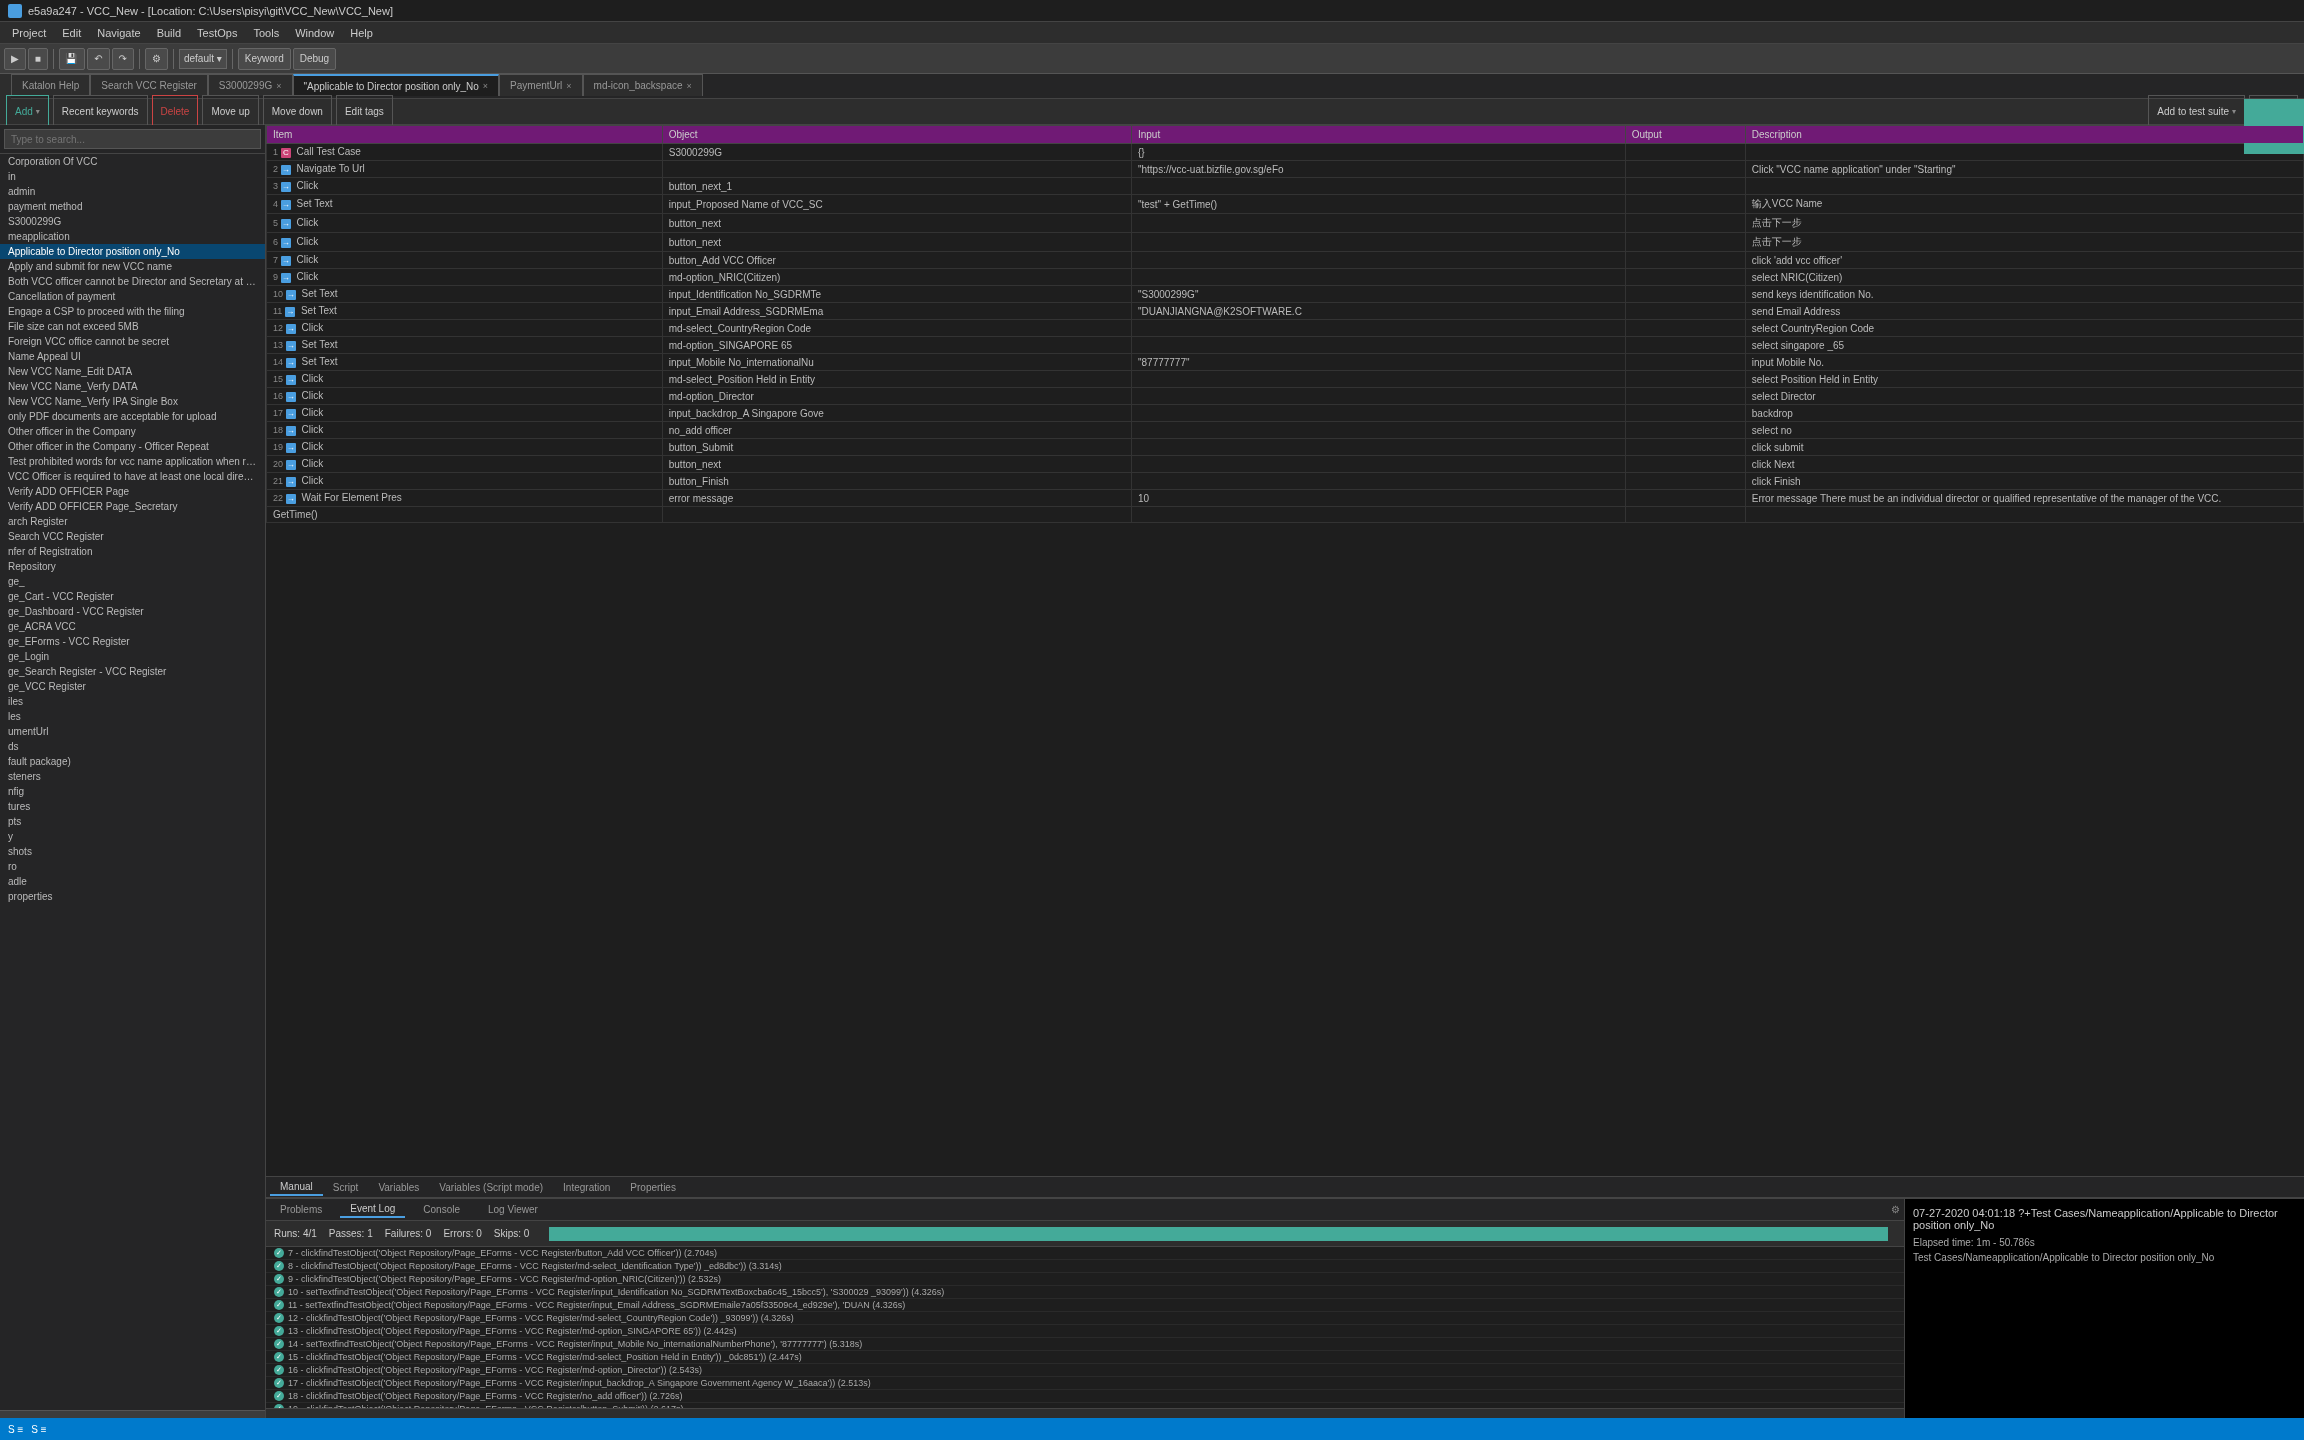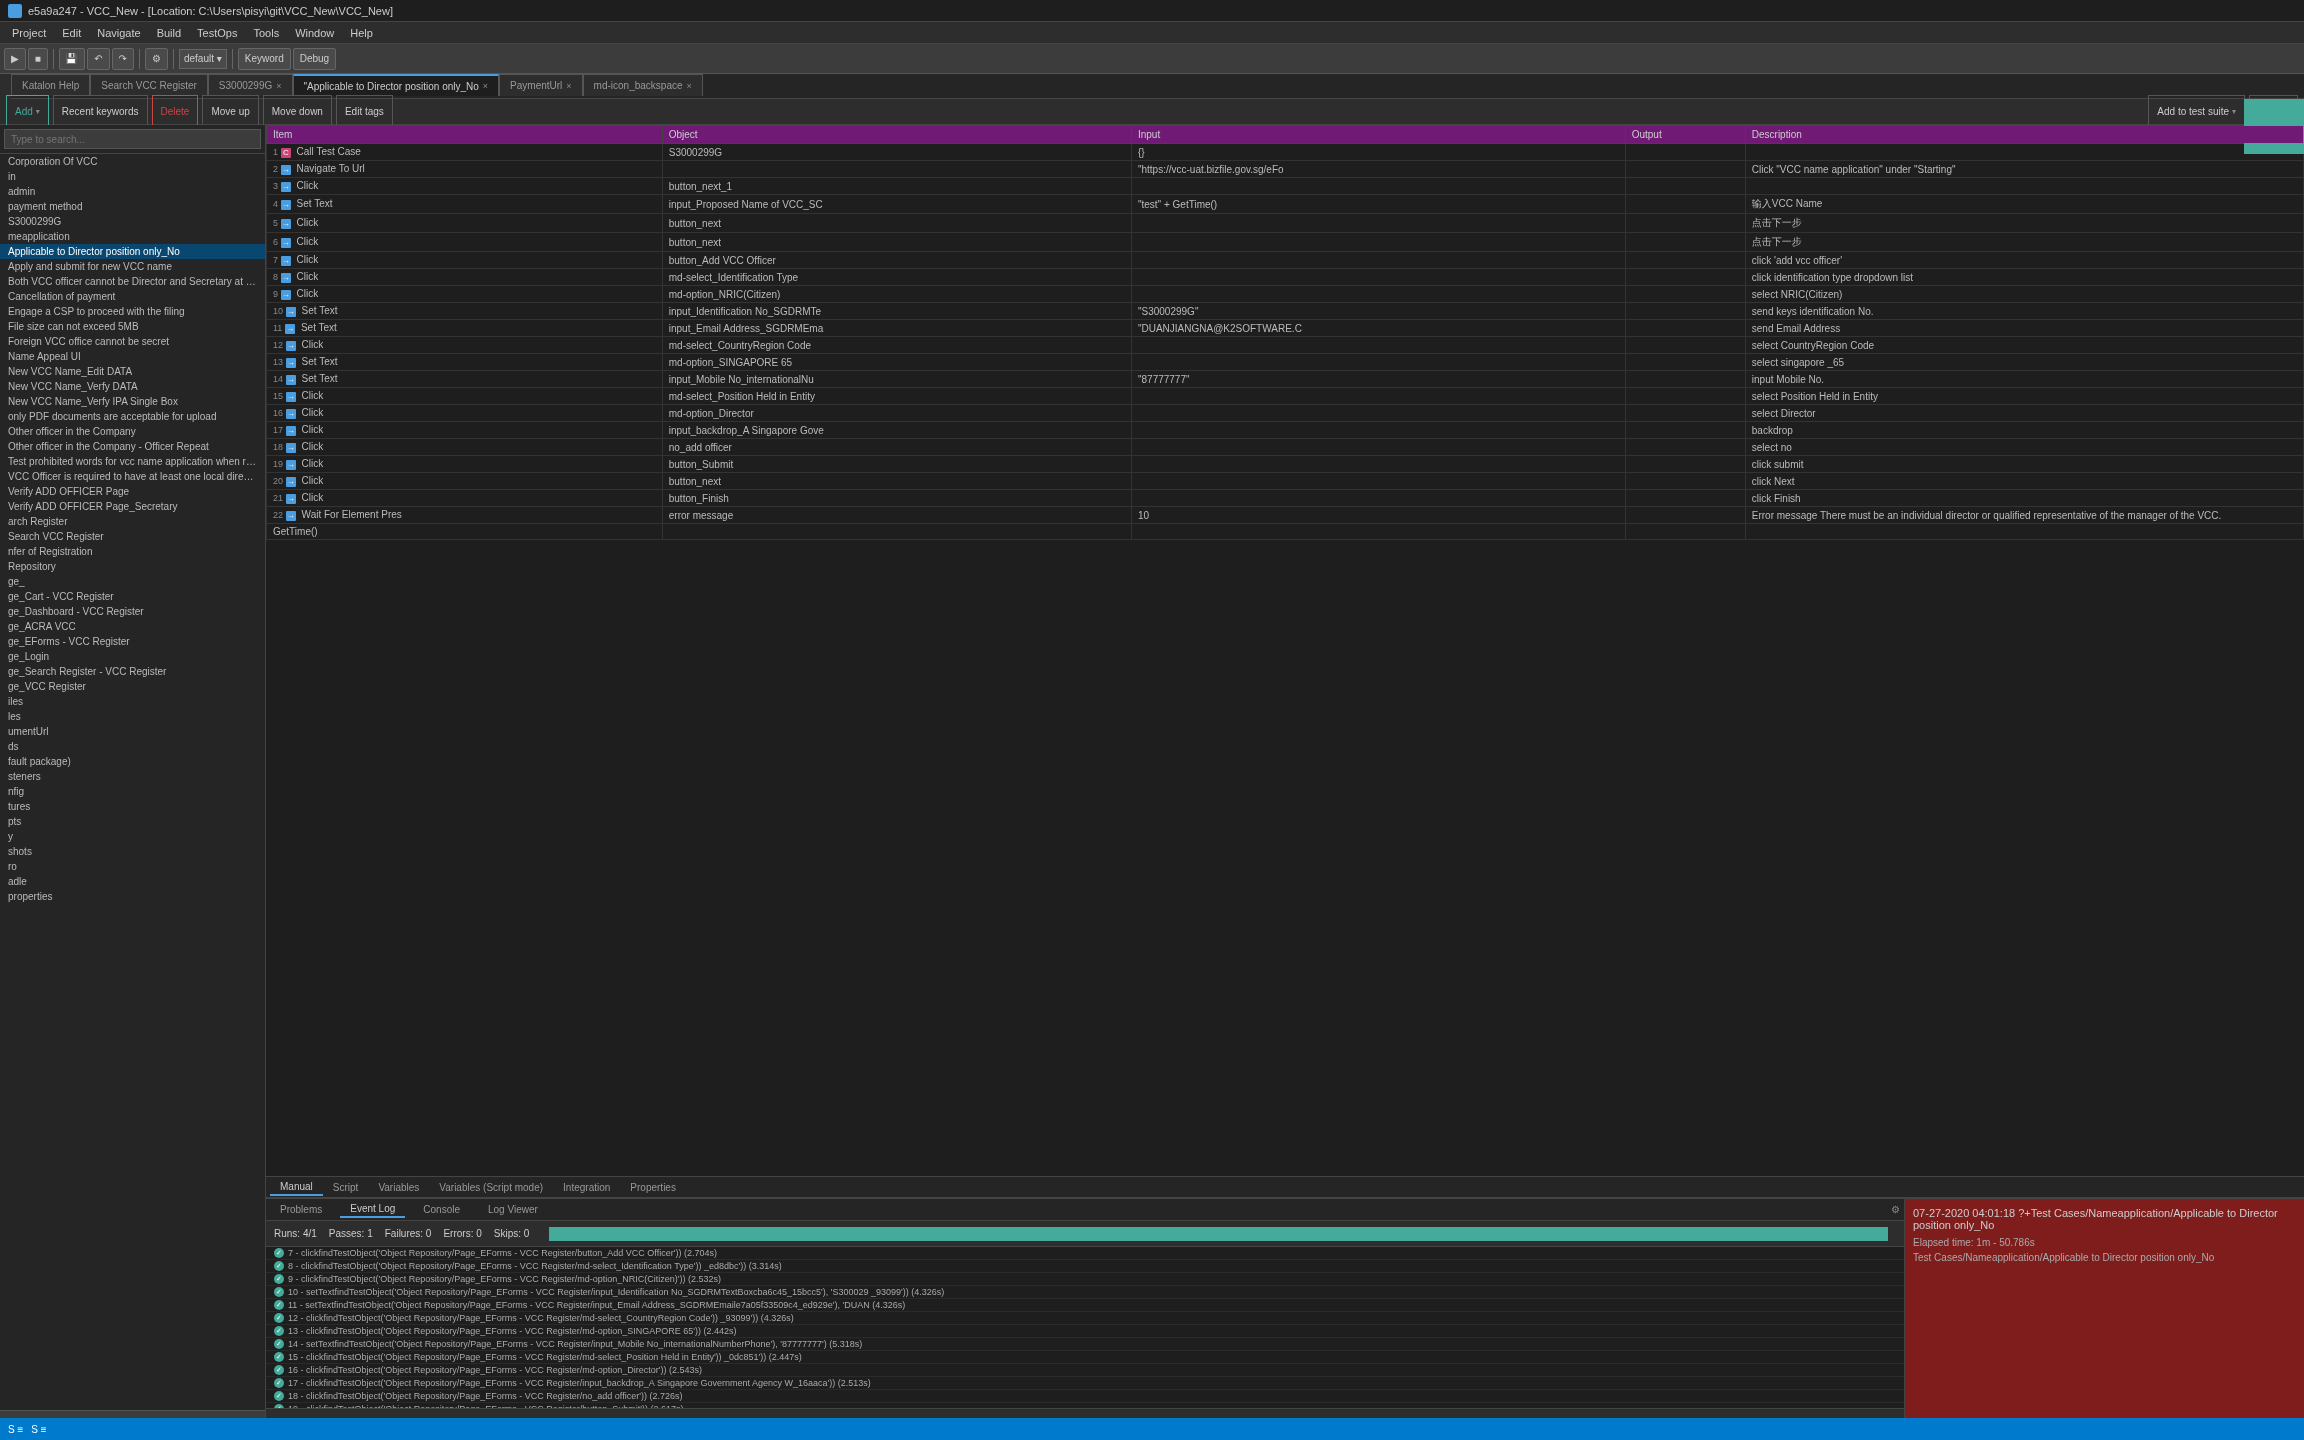--- a/index.html
+++ b/index.html
@@ -329,21 +329,21 @@
       align-items: center;
       justify-content: center;
       font-size: 7px;
       color: #fff;
     }
     .log-icon.pass { background: #4a9; }
 
     
     .right-panel {
       width: 400px;
-      background: #7f1d1d;
+      background: #000000;
       border-left: 1px solid #444;
       display: flex;
       flex-direction: column;
       font-size: 10px;
       padding: 8px;
       color: #aaa;
       overflow: auto;
     }
     .right-panel-title { color: #ccc; font-size: 11px; margin-bottom: 6px; }
 
@@ -626,31 +626,20 @@
     <span class="step-icon" style="background:#4a9ee0">→</span>
     Click
   </td>
     <td>button_Add VCC Officer</td>
     <td></td>
     <td></td>
     <td>click 'add vcc officer'</td>
   </tr>
             <tr>
     <td>
-    <span class="row-num">8</span>
-    <span class="step-icon" style="background:#4a9ee0">→</span>
-    Click
-  </td>
-    <td>md-select_Identification Type</td>
-    <td></td>
-    <td></td>
-    <td>click identification type dropdown list</td>
-  </tr>
-            <tr>
-    <td>
     <span class="row-num">9</span>
     <span class="step-icon" style="background:#4a9ee0">→</span>
     Click
   </td>
     <td>md-option_NRIC(Citizen)</td>
     <td></td>
     <td></td>
     <td>select NRIC(Citizen)</td>
   </tr>
             <tr>

